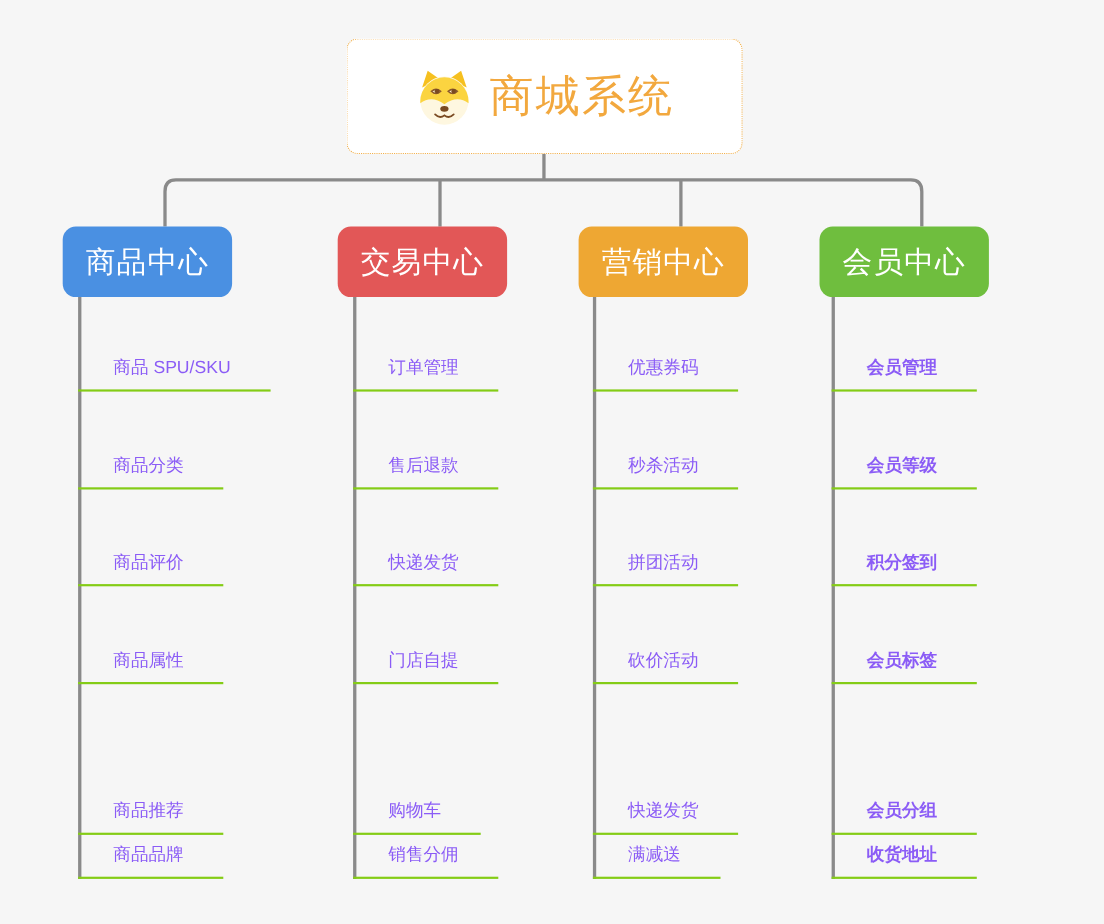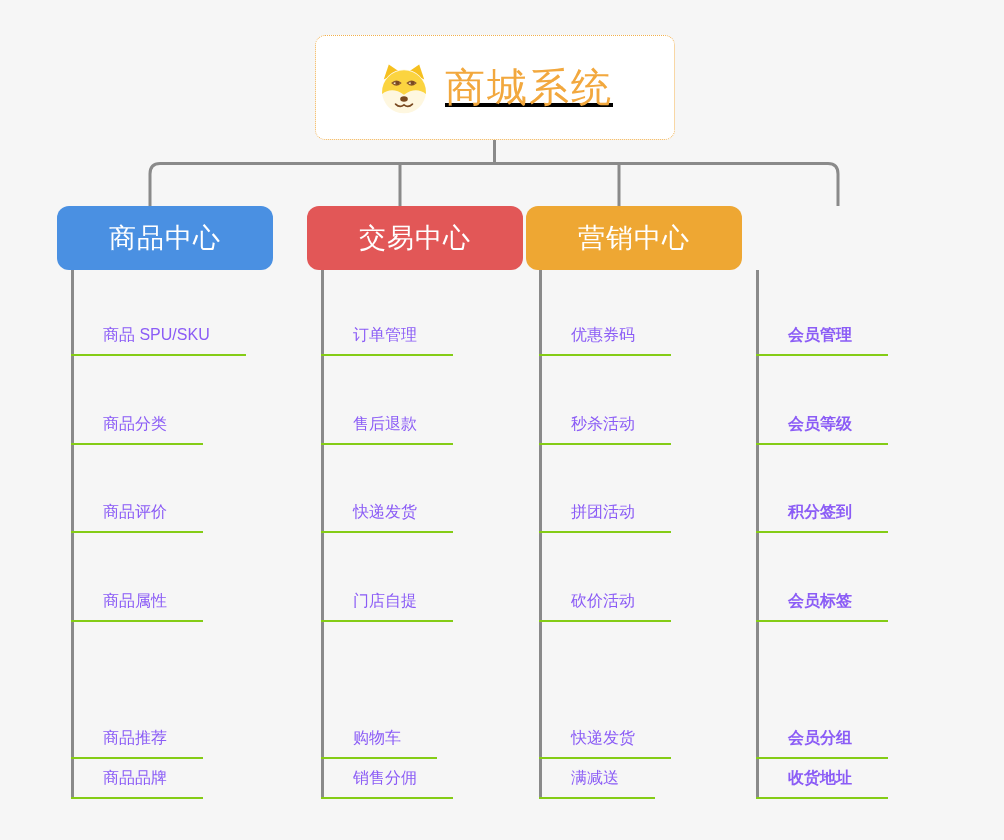--- a/index.html
+++ b/index.html
@@ -14,29 +14,29 @@
   
   .connectors { position: absolute; left: 0; top: 0; width: 1004px; height: 840px; pointer-events: none; }
   .connectors path { fill: none; stroke: #8A8A8A; stroke-width: 3; }
 
   
   .root {
     position: absolute; left: 315px; top: 35px; width: 360px; height: 105px;
     background: #FFFFFF;
     border: 1px dotted #F2B04C;
     border-radius: 10px;
-    display: flex; align-items: center; justify-content: center; gap: 14px; text-decoration: underline;
+    display: flex; align-items: center; justify-content: center; gap: 14px;
   }
   .root-icon { width: 54px; height: 54px; display: inline-flex; }
   .root-icon svg { width: 54px; height: 54px; }
   .root-label { font-size: 40px; letter-spacing: 2px; color: #F2A83E; }
 
   
   .cat {
-    position: absolute; top: 206px; width: 216px; height: 64px;
+    position: absolute; top: 206px; width: 154px; height: 64px;
     border-radius: 12px;
     display: flex; align-items: center; justify-content: center;
     color: #FFFFFF; font-size: 27px; letter-spacing: 1px;
   }
   .cat1 { left: 57px; }
   .cat2 { left: 307px; }
   .cat3 { left: 526px; }
   .cat4 { left: 745px; }
 
   
@@ -93,20 +93,21 @@
         <ellipse cx="32" cy="45" rx="4.5" ry="3.2" fill="#7A4A21"></ellipse>
         <path d="M22 51 Q27 56 32 52 Q37 56 42 51" stroke="#7A4A21" stroke-width="2" fill="none" stroke-linecap="round"></path>
       </svg>
     </span>
     <span class="root-label" style="color: rgb(242, 168, 62);">商城系统</span>
   </div>
 
   <div class="cat cat1" style="background: rgb(74, 144, 226);">商品中心</div>
   <div class="cat cat2" style="background: rgb(226, 87, 87);">交易中心</div>
   <div class="cat cat3" style="background: rgb(238, 167, 51);">营销中心</div>
+  <div class="cat cat4" style="background: rgb(111, 190, 62);">会员中心</div>
 
   <div class="leaf c1 r0">商品 SPU/SKU</div>
   <div class="leaf c1 r1">商品分类</div>
   <div class="leaf c1 r2">商品评价</div>
   <div class="leaf c1 r3">商品属性</div>
   <div class="leaf c1 r4">商品推荐</div>
   <div class="leaf c1 r5">商品品牌</div>
 
   <div class="leaf c2 r0">订单管理</div>
   <div class="leaf c2 r2">快递发货</div>

